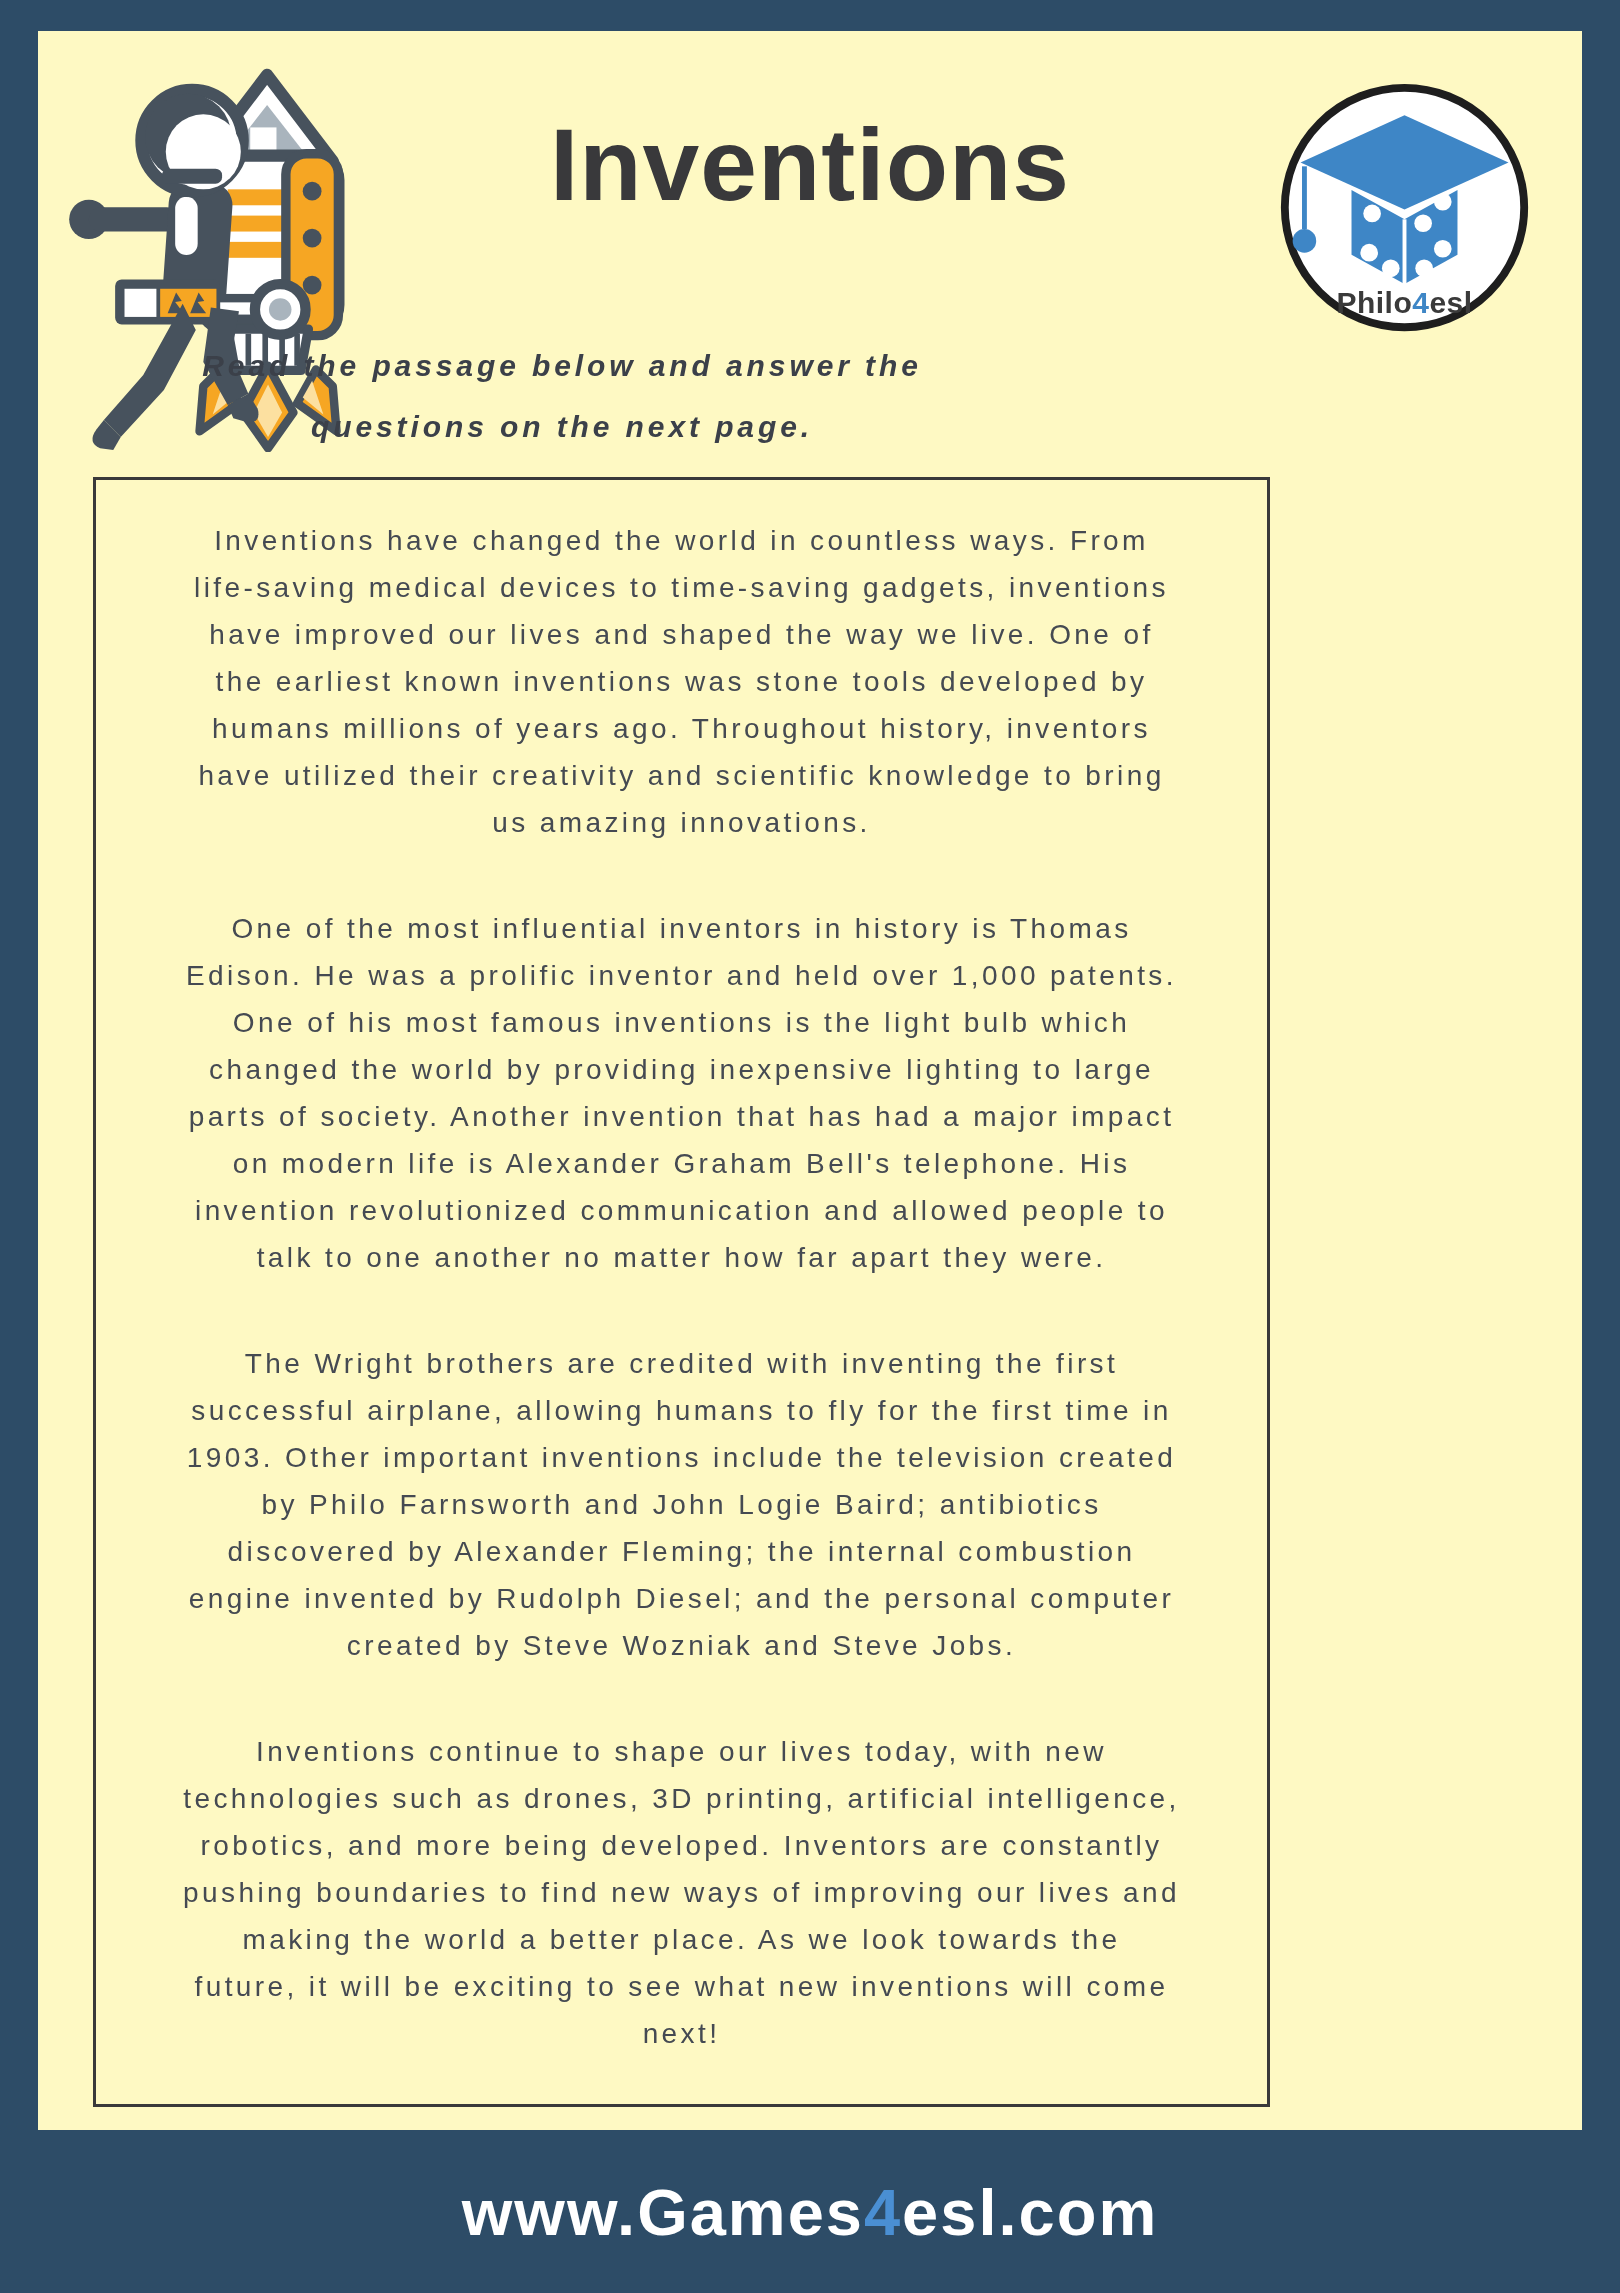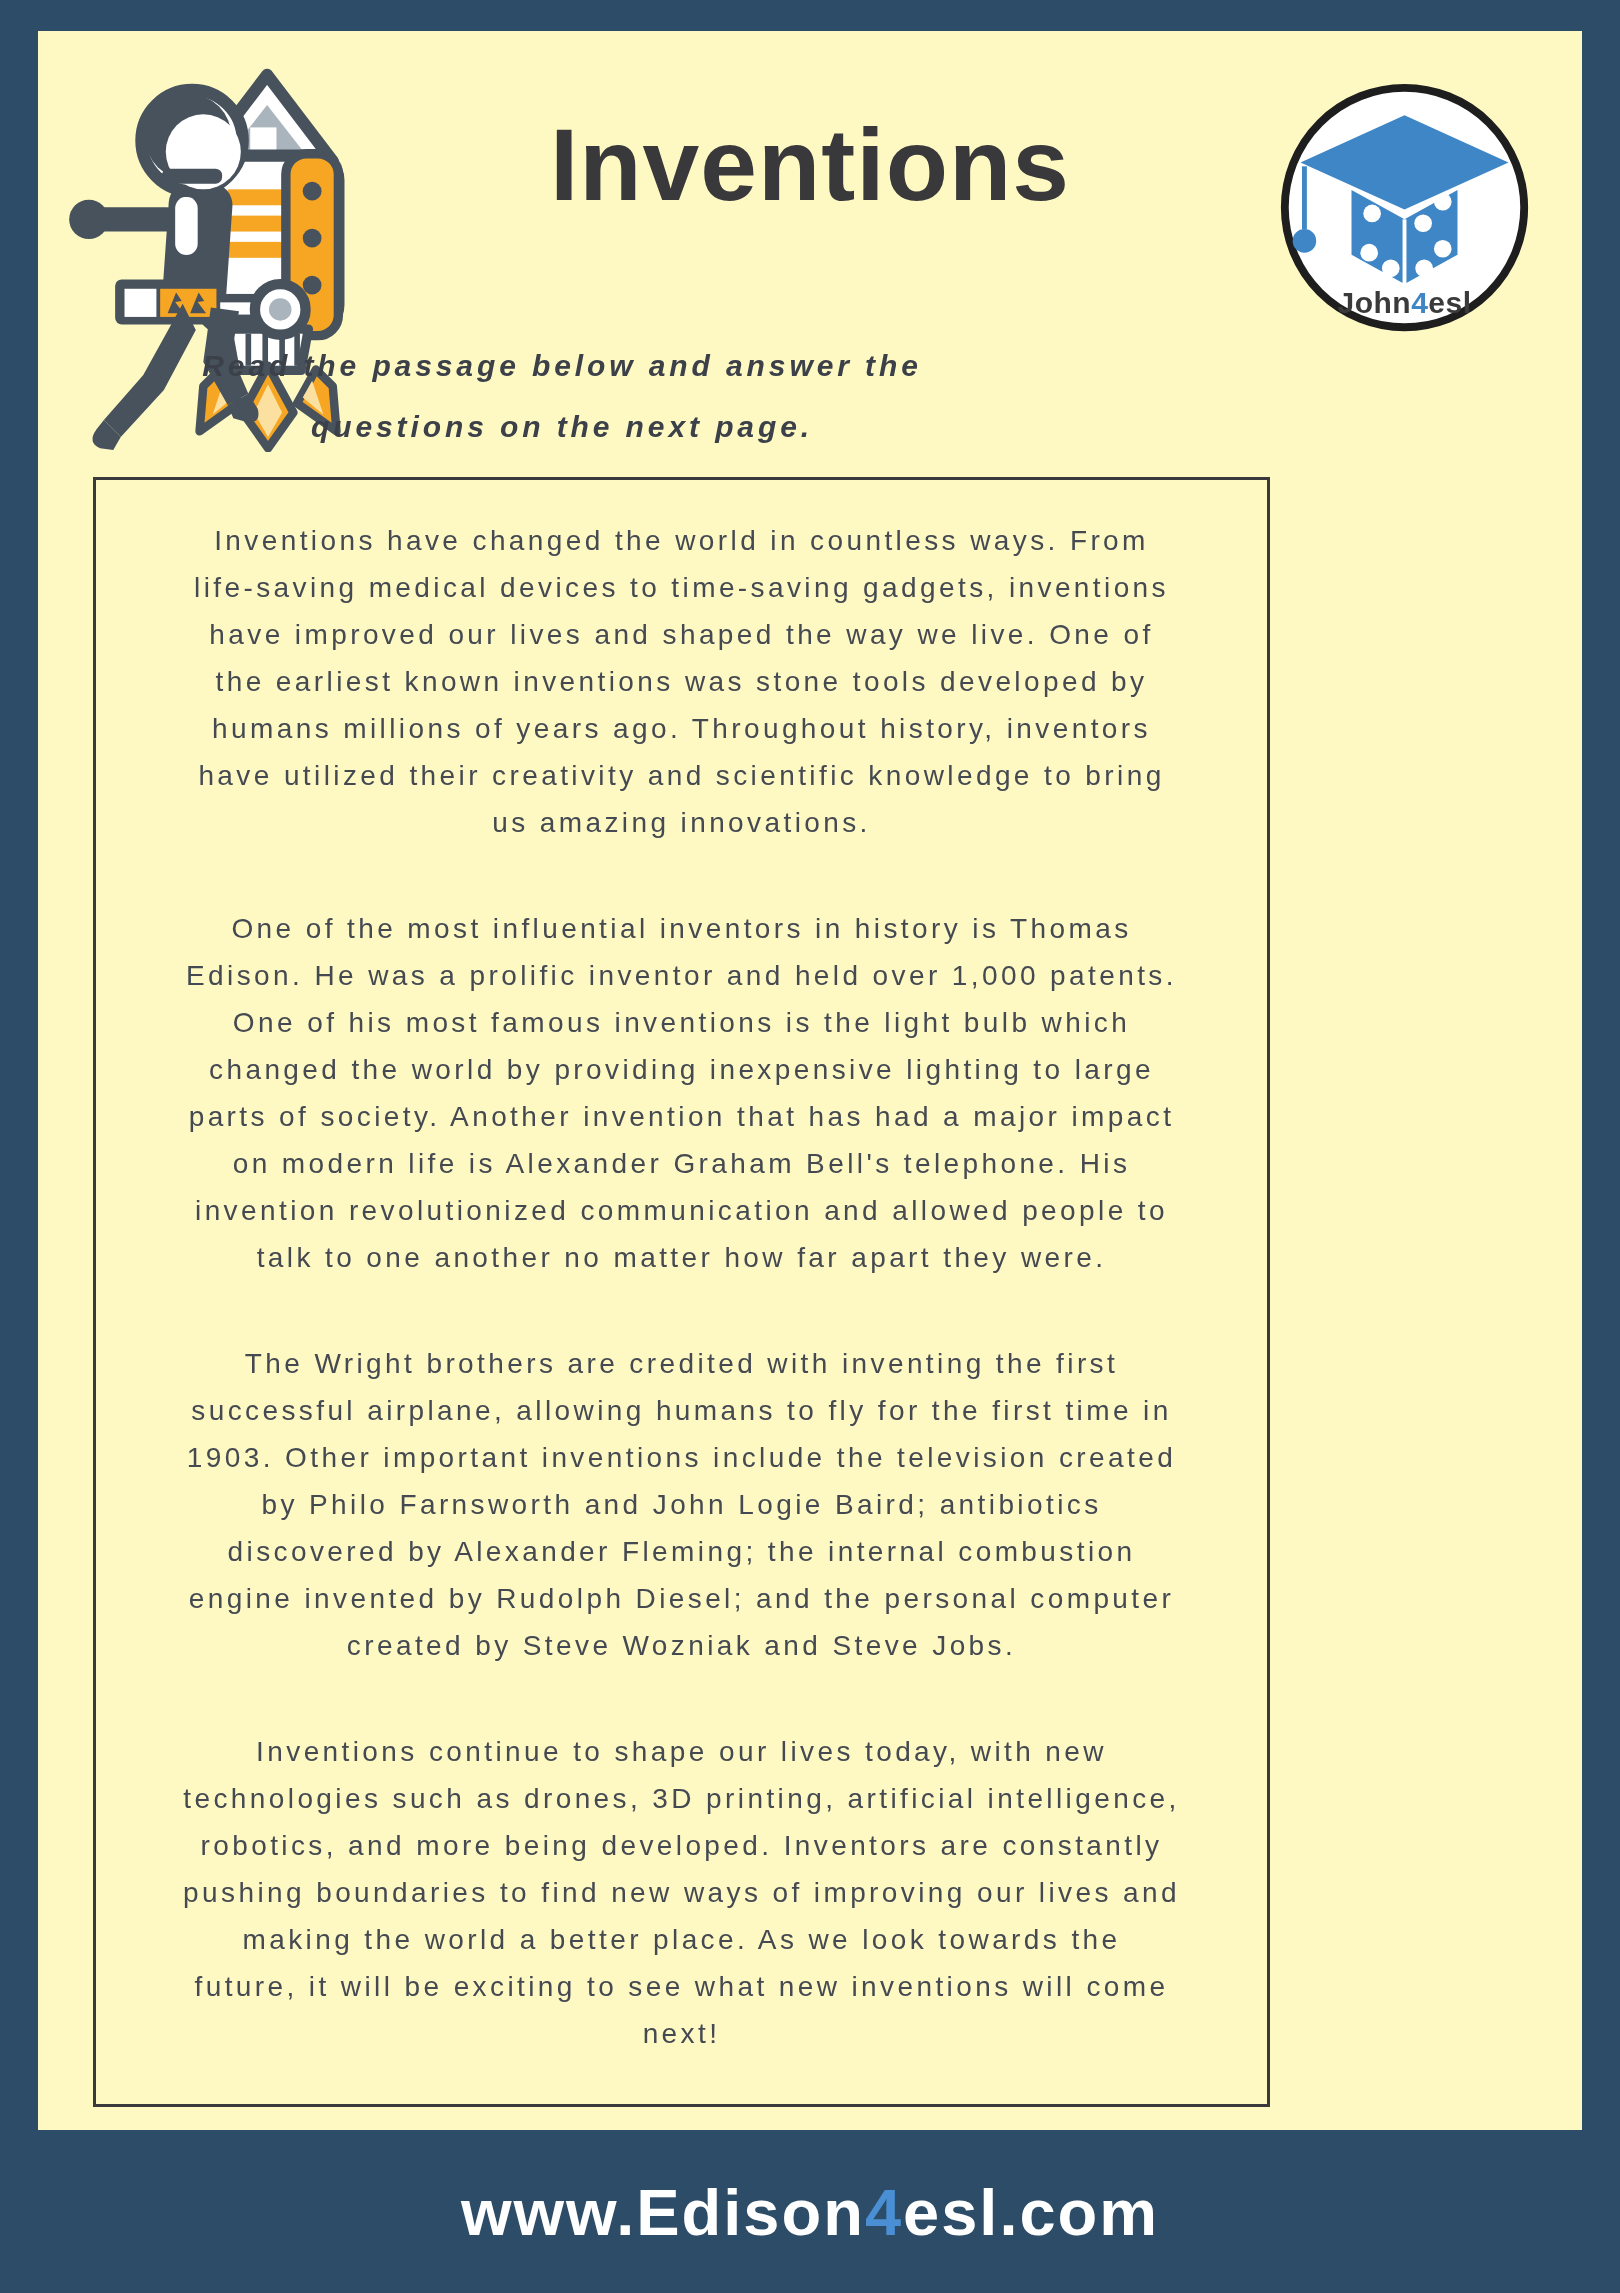--- a/index.html
+++ b/index.html
@@ -146,21 +146,21 @@
       <circle cx="118" cy="192" r="9" fill="#ffffff"></circle>
       <circle cx="151" cy="146" r="9" fill="#ffffff"></circle>
       <circle cx="171" cy="124" r="9" fill="#ffffff"></circle>
       <circle cx="171" cy="172" r="9" fill="#ffffff"></circle>
       <circle cx="152" cy="192" r="9" fill="#ffffff"></circle>
 
       <polygon points="132,36 238,84 132,132 26,84" fill="#3e86c6"></polygon>
       <line x1="30" y1="88" x2="30" y2="152" stroke="#3e86c6" stroke-width="5"></line>
       <circle cx="30" cy="164" r="12" fill="#3e86c6"></circle>
     </svg>
-    <div class="logo-text"><span>John</span><span class="four">4</span><span>esl</span></div>
+    <div class="logo-text"><span>Philo</span><span class="four">4</span><span>esl</span></div>
   </div>
 
   <div class="passage-box">
     <p>Inventions have changed the world in countless ways. From
 life-saving medical devices to time-saving gadgets, inventions
 have improved our lives and shaped the way we live. One of
 the earliest known inventions was stone tools developed by
 humans millions of years ago. Throughout history, inventors
 have utilized their creativity and scientific knowledge to bring
 us amazing innovations.</p>
@@ -184,17 +184,17 @@
 robotics, and more being developed. Inventors are constantly
 pushing boundaries to find new ways of improving our lives and
 making the world a better place. As we look towards the
 future, it will be exciting to see what new inventions will come
 next!</p>
   </div>
 
 </div>
 
 <div class="footer">
-    <span>www.Edison</span>
+    <span>www.Games</span>
     <span class="four">4</span>
     <span>esl.com</span>
   </div>
 
 
 </body></html>

